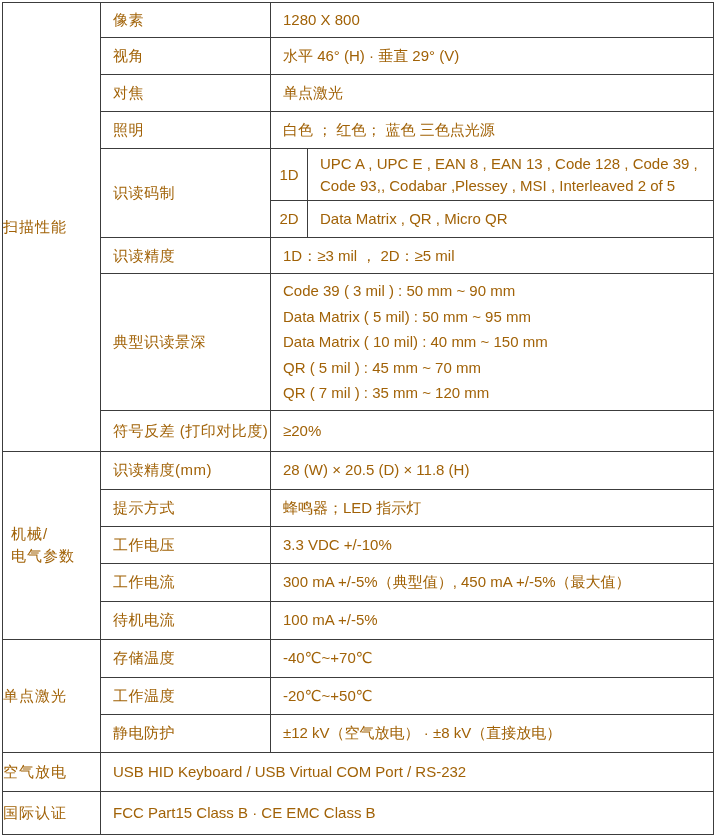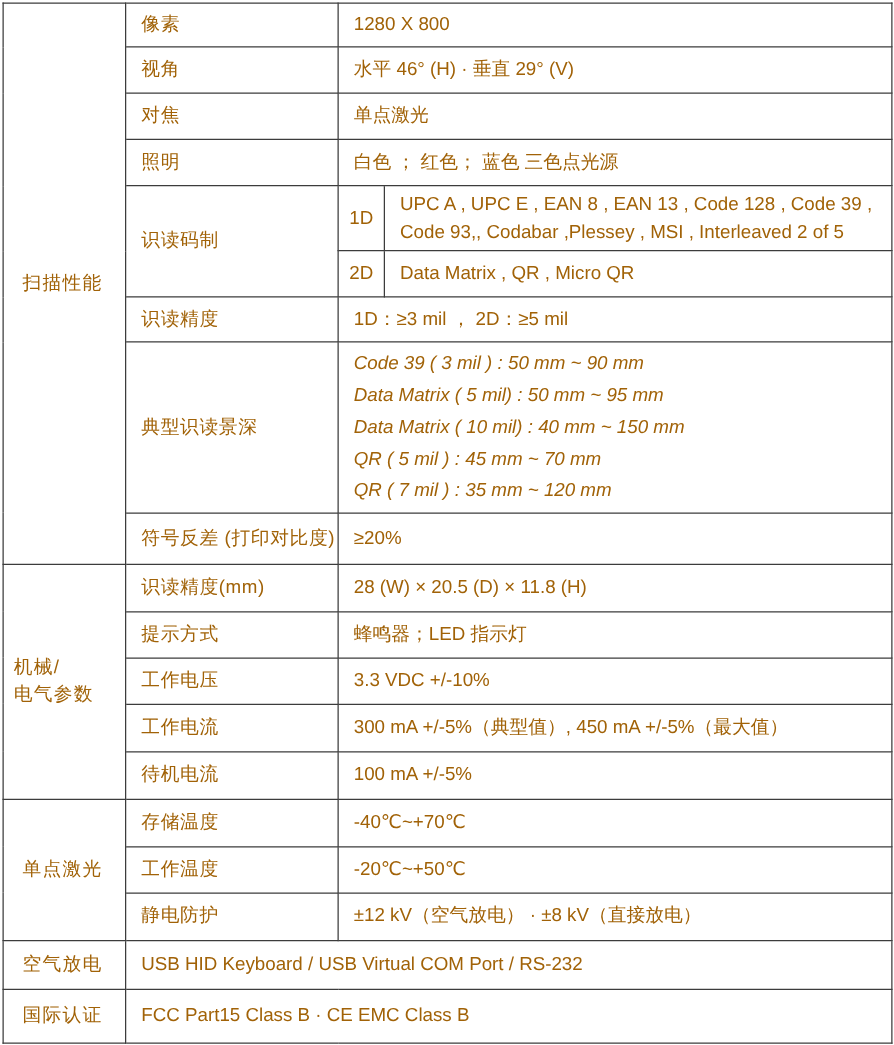--- a/index.html
+++ b/index.html
@@ -24,21 +24,21 @@
   table.spec td {
     border: 1px solid #3c3c3c;
     font-size: 15px;
     color: #a16207;
     vertical-align: middle;
     overflow: hidden;
     box-sizing: border-box;
     line-height: 1.45;
   }
   td.cat {
-    padding-left: 15px;
+    padding-left: 0;
     letter-spacing: 1px;
   }
   td.cat-two {
     padding-left: 8px;
     letter-spacing: 1px;
   }
   td.cat-two .cat-line2 { }
   td.prop {
     padding-left: 12px;
     letter-spacing: 0.5px;
@@ -47,21 +47,21 @@
     padding-left: 12px;
     border-radius: 12px;
   }
   td.dim {
     text-align: center;
   }
   td.dof .dof-line {
     line-height: 25.5px;
     white-space: nowrap;
   }
-  td.dof { padding-top: 4px; padding-bottom: 4px; font-style: italic; }
+  td.dof { padding-top: 4px; padding-bottom: 4px; }
 </style>
 </head>
 <body>
 
 <div class="page">
   <table class="spec">
     <colgroup>
       <col style="width:98px">
       <col style="width:170px">
       <col style="width:37px">

